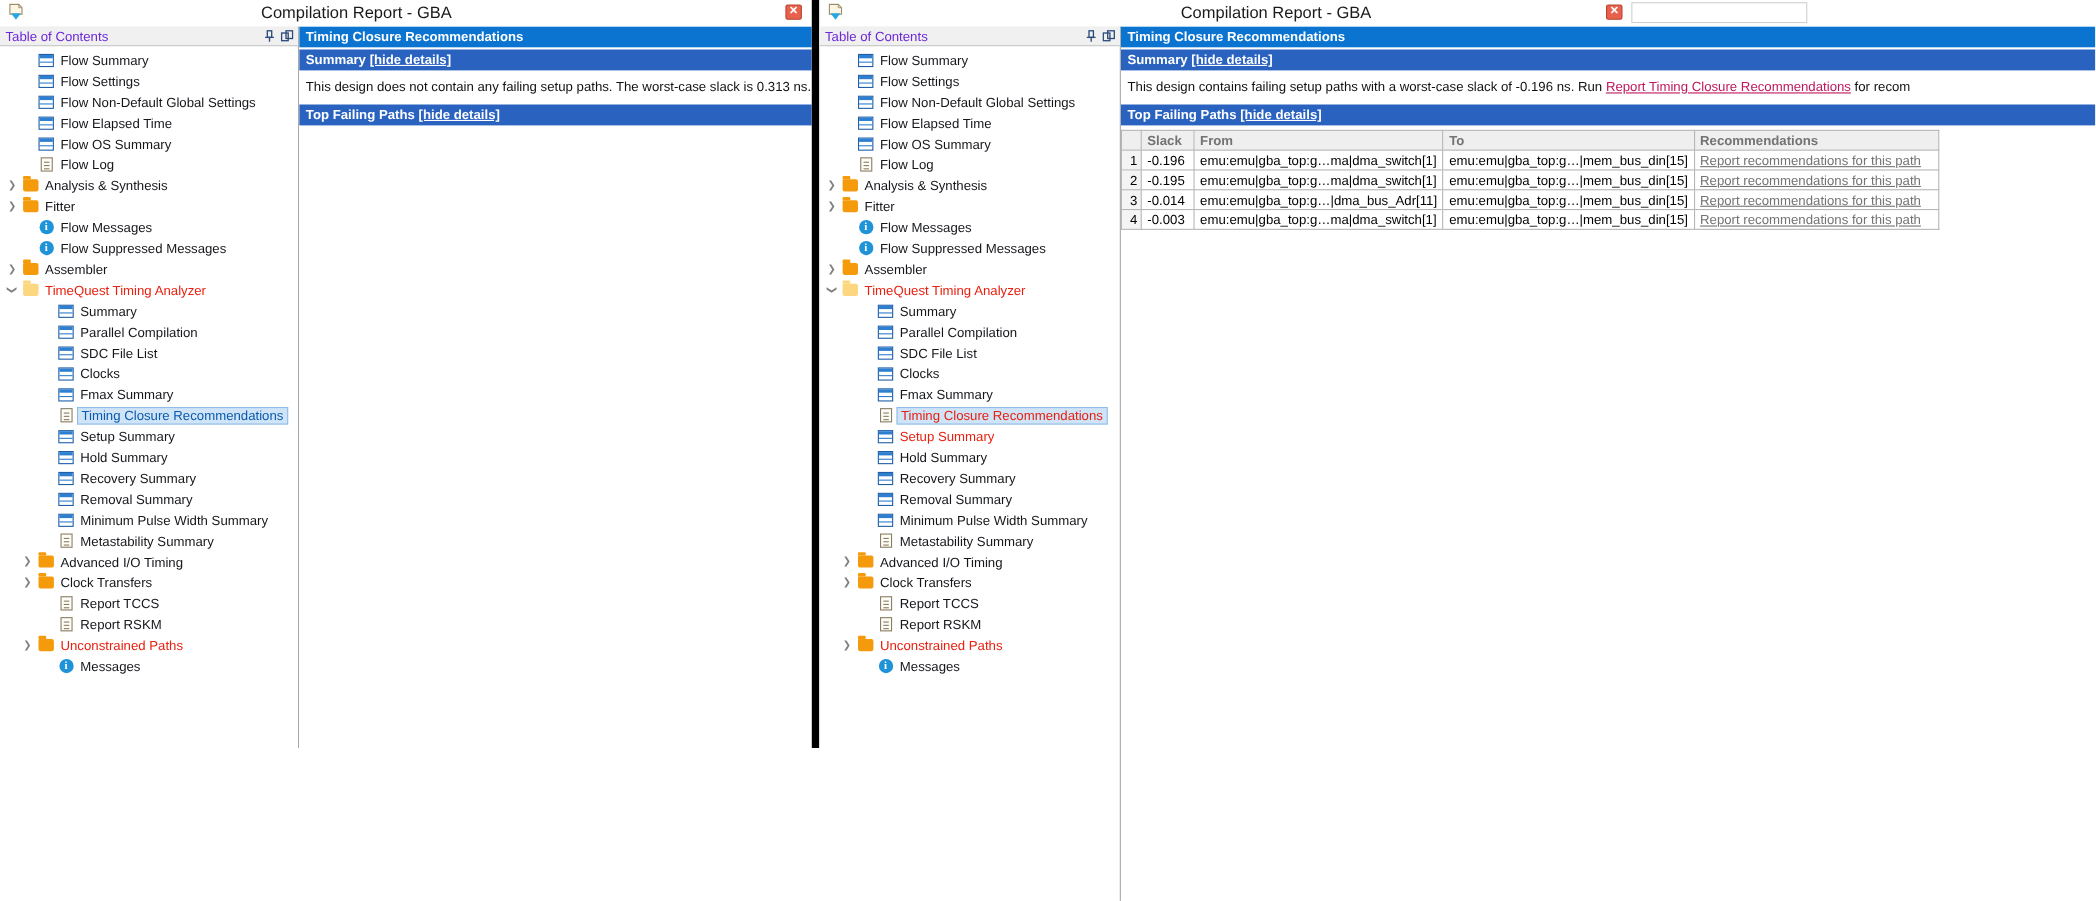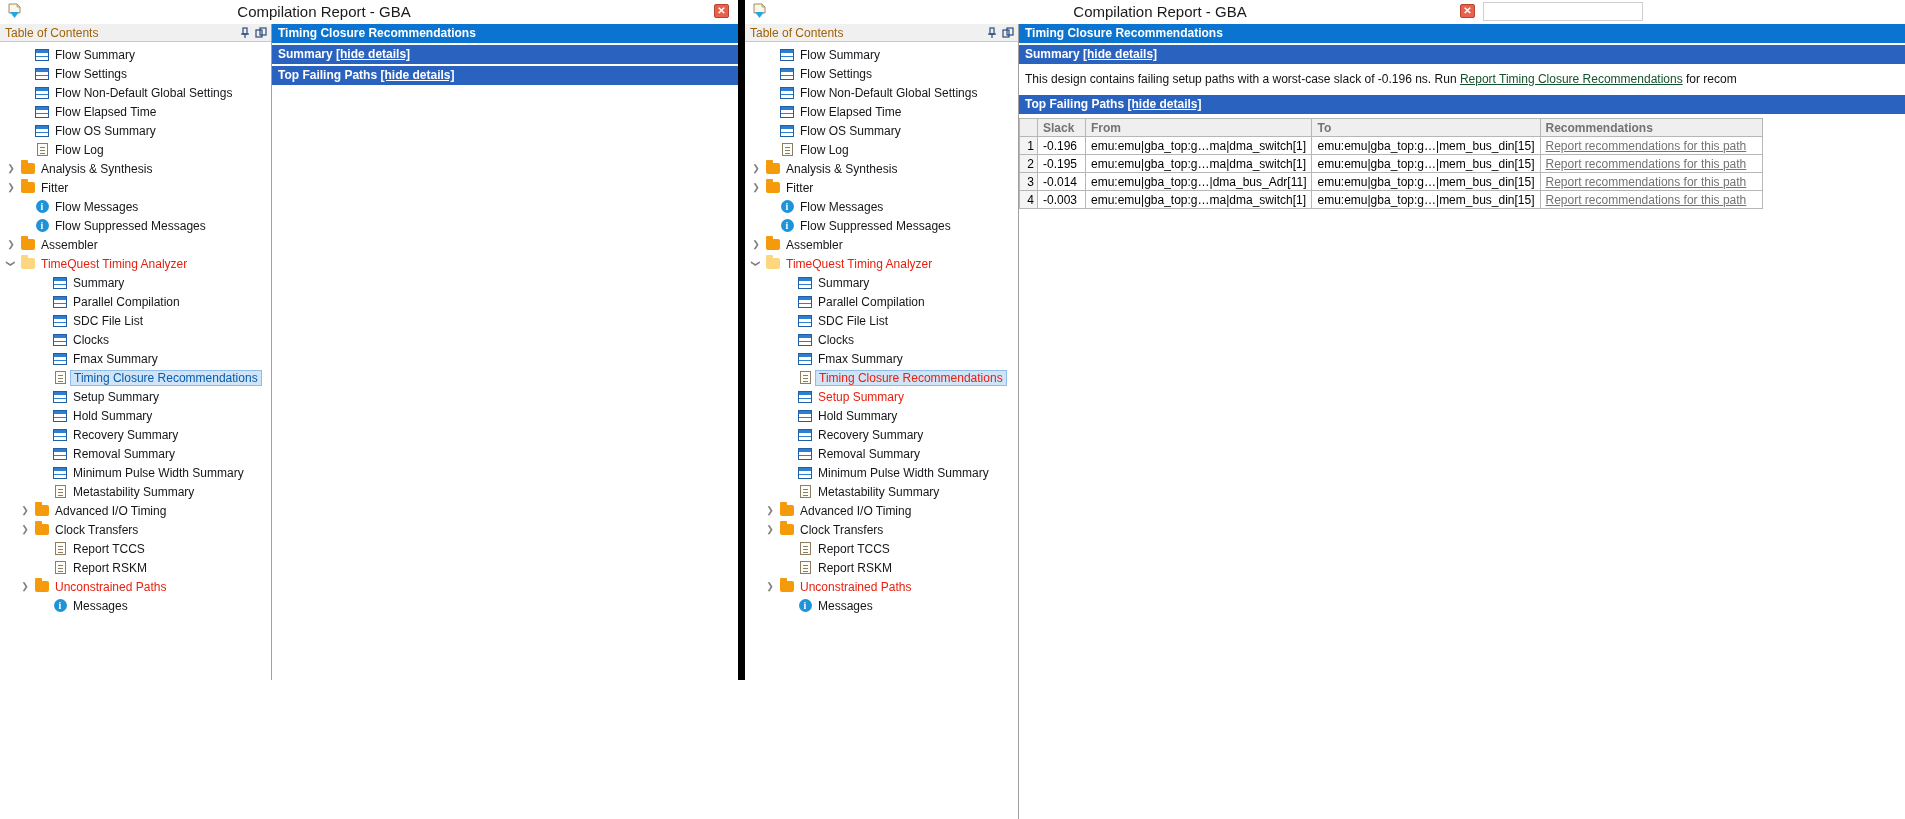--- a/index.html
+++ b/index.html
@@ -59,21 +59,21 @@
   #window-right .window-body { height: 795px; }
 
   
   .toc-panel { background: #ffffff; position: relative; }
   #window-left  .toc-panel { width: 272px; height: 656px; border-right: 1px solid #a0a0a0; }
   #window-right .toc-panel { width: 274px; height: 795px; border-right: 1px solid #a0a0a0; }
 
   .toc-header {
     height: 18px; background: #f0f0f0; border-bottom: 1px solid #c8c8c8;
     display: flex; align-items: center; padding: 0 4px 0 5px;
-    font-size: 12px; color: #a16207;
+    font-size: 12px; color: #6d28d9;
   }
   .toc-header-title { flex: 1; }
   .toc-header-icons { display: flex; gap: 4px; align-items: center; }
   .hdr-icon { width: 12px; height: 12px; cursor: pointer; }
 
   .toc-list { padding-top: 3px; }
   .toc-item {
     display: flex; align-items: center; height: 19px;
     font-size: 12px; color: #15161a; white-space: nowrap; cursor: default;
   }
@@ -140,21 +140,21 @@
   .section-bar {
     background: #2a62c0; color: #ffffff; font-size: 12px; font-weight: bold;
     padding: 3px 6px; height: 19px; line-height: 13px; margin-top: 2px;
   }
   .section-bar a, .section-bar .hide-link {
     color: #ffffff; text-decoration: underline; font-weight: bold; cursor: pointer;
   }
   .report-text {
     padding: 8px 6px 7px 6px; font-size: 12px; color: #111; white-space: nowrap;
   }
-  .report-text a { color: #14532d; text-decoration: underline; cursor: pointer; }
+  .report-text a { color: #be185d; text-decoration: underline; cursor: pointer; }
 
   
   .paths-table {
     border-collapse: collapse; margin-top: 4px; font-size: 12px;
     table-layout: fixed;
   }
   .paths-table th, .paths-table td {
     border: 1px solid #b6b6b6; padding: 1px 5px; height: 18px;
     white-space: nowrap; overflow: hidden; text-align: left; font-weight: normal;
   }
@@ -421,20 +421,21 @@
             </div>
           </div>
       </div>
 
       <div class="report-panel">
         <div class="report-title-bar">Timing Closure Recommendations</div>
         <div class="section-bar">
           <span>Summary</span>
           <span class="hide-link">[hide details]</span>
         </div>
+        <div class="report-text">This design does not contain any failing setup paths. The worst-case slack is 0.313 ns.</div>
         <div class="section-bar">
           <span>Top Failing Paths</span>
           <span class="hide-link">[hide details]</span>
         </div>
       </div>
 
     </div>
   </div>
 
   <div class="window-divider"></div>

